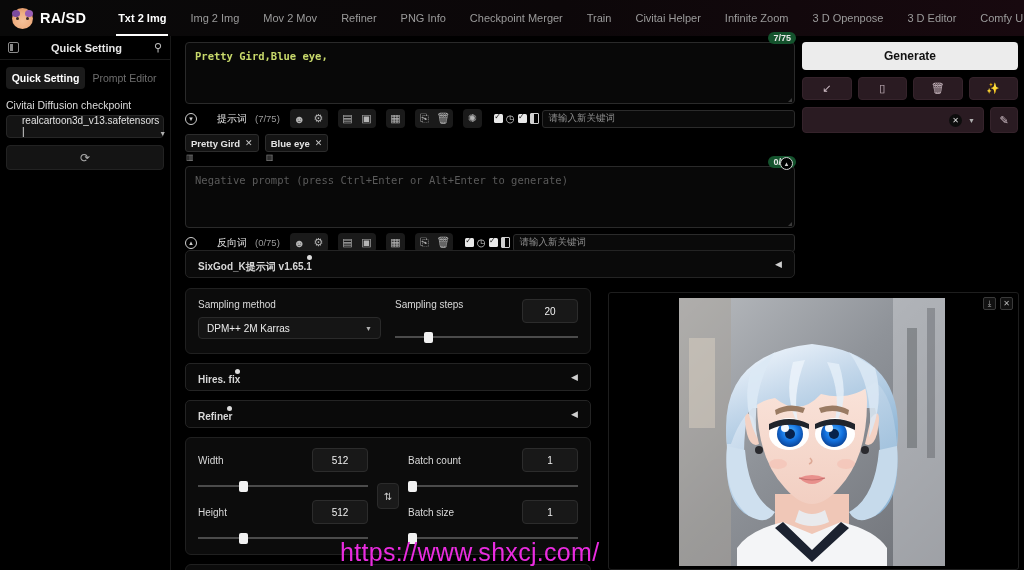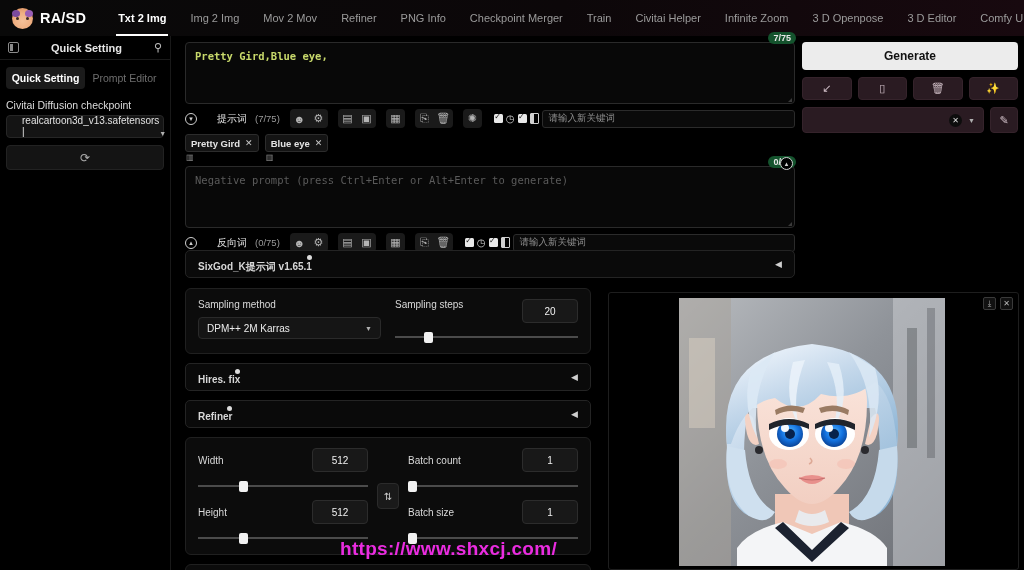--- a/index.html
+++ b/index.html
@@ -227,22 +227,22 @@
     width: 13px; height: 13px; border: 1px solid #3a3a3a; border-radius: 2px; background: #111;
     display: flex; align-items: center; justify-content: center; font-size: 8px; color: #b9b9b9;
     cursor: pointer;
   }
   .pv-img {
     position: absolute; left: 70px; top: 5px; width: 266px; height: 268px; overflow: hidden;
     background: #8d8f92;
   }
 
   .watermark {
-    position: absolute; left: 340px; top: 538px; font-size: 19px; color: #ea2ce0;
-    font-family: "Liberation Sans", sans-serif; letter-spacing: .3px; z-index: 30; white-space: nowrap; font-weight: bold;
+    position: absolute; left: 340px; top: 538px; font-size: 25px; color: #ea2ce0;
+    font-family: "Liberation Sans", sans-serif; letter-spacing: .3px; z-index: 30; white-space: nowrap;
   }
 </style>
 </head>
 <body>
 
 <div id="app">
 
   <div class="header">
     <div class="brand">
       <div class="brand-logo">

